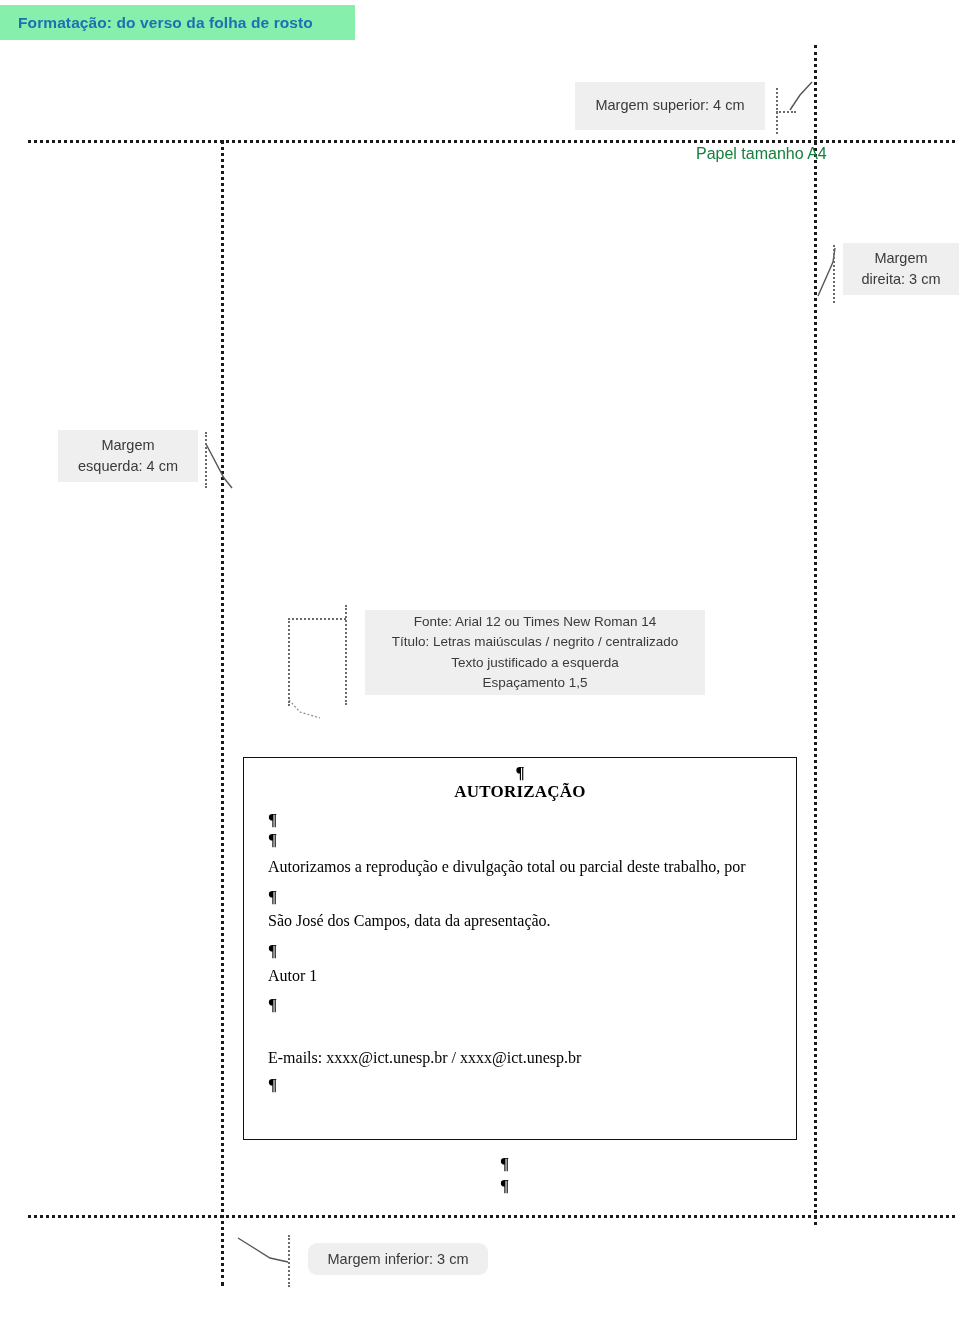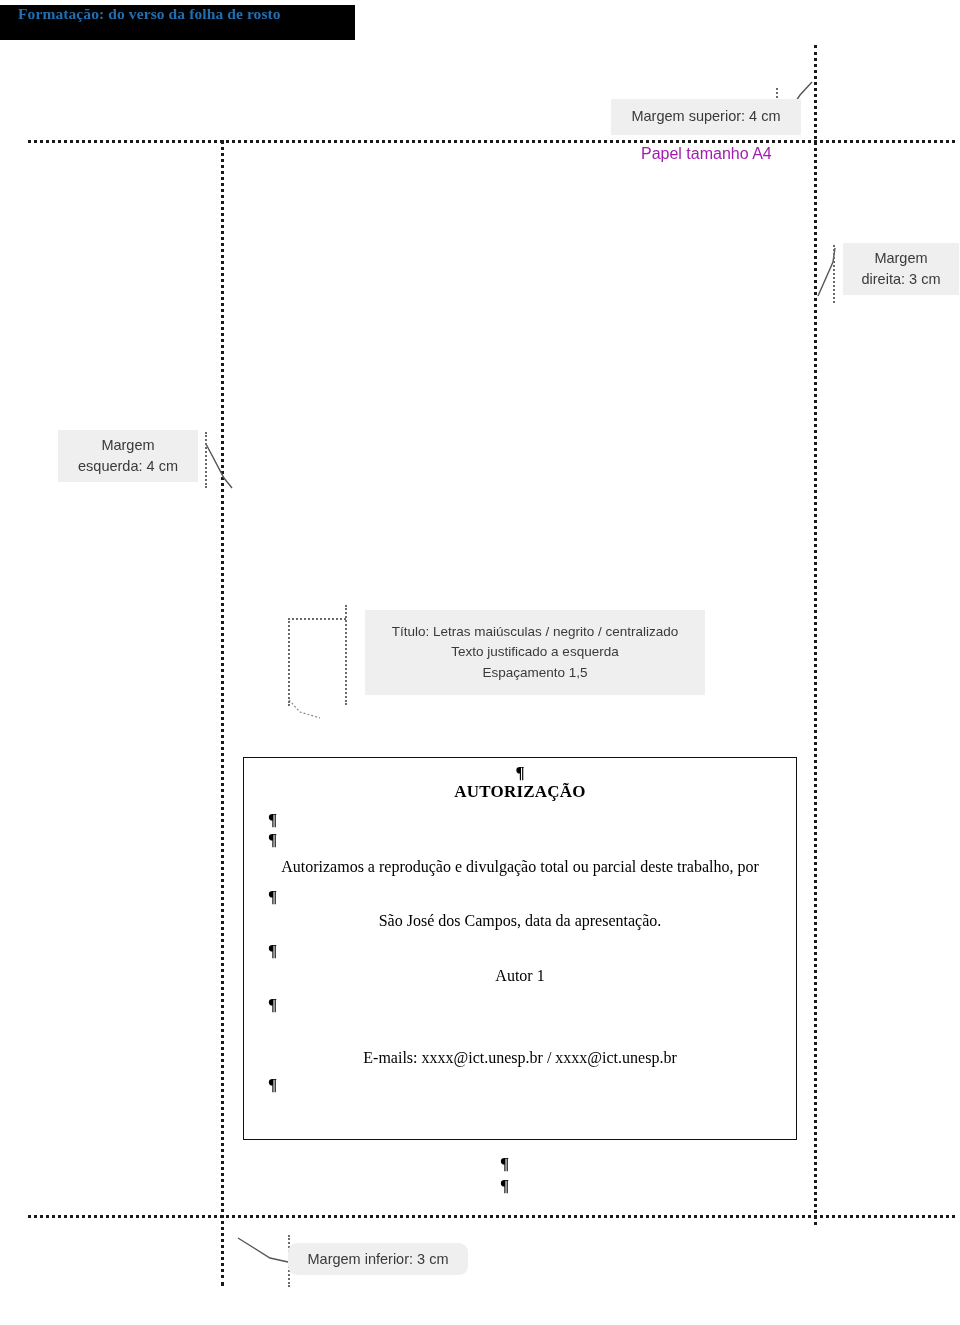--- a/index.html
+++ b/index.html
@@ -16,23 +16,23 @@
     overflow: hidden;
   }
 
   
   #header-banner {
     position: absolute;
     left: 0;
     top: 5px;
     width: 355px;
     height: 35px;
-    background: #000000;
+    background: #86efac;
     display: flex;
-    font-family: Liberation Serif, serif;
+    align-items: center;
   }
   #header-banner .title {
     padding-left: 18px;
     color: #1f6fb2;
     font-size: 15.5px;
     font-weight: bold;
     letter-spacing: 0.1px;
     white-space: nowrap;
   }
 
@@ -61,32 +61,32 @@
     font-size: 14.5px;
     line-height: 1.45;
     text-align: center;
     display: flex;
     align-items: center;
     justify-content: center;
     box-sizing: border-box;
     padding: 6px 10px;
   }
 
-  #callout-top    { left: 575px; top: 99px;  width: 190px; height: 36px; margin-left: 36px; }
+  #callout-top    { left: 575px; top: 82px;  width: 190px; height: 48px; }
   #callout-right  { left: 843px; top: 243px; width: 116px; height: 52px; }
   #callout-left   { left: 58px;  top: 430px; width: 140px; height: 52px; }
-  #callout-bottom { left: 288px; top: 1243px; width: 180px; height: 32px; border-radius: 9px; }
+  #callout-bottom { left: 308px; top: 1243px; width: 180px; height: 32px; border-radius: 9px; }
 
   
   #paper-label {
     position: absolute;
-    left: 641px;
+    left: 696px;
     top: 145px;
     font-size: 16px;
-    color: #a21caf;
+    color: #15803d;
     white-space: nowrap;
   }
 
   
   #font-spec-box {
     position: absolute;
     left: 365px;
     top: 610px;
     width: 340px;
     height: 85px;
@@ -179,21 +179,21 @@
     margin-top: 0px;
   }
   #doc-title-pilcrow {
     text-align: center;
     height: 18px;
     line-height: 18px;
   }
   .body-text {
     font-size: 16px;
     line-height: 34px;
-    text-align: center;
+    text-align: left;
   }
   .spacer-pilcrow {
     height: 26px;
     line-height: 26px;
   }
 
   
   #trailing-pilcrows {
     position: absolute;
     left: 500px;
@@ -258,20 +258,21 @@
   </span>
 </div>
 
 <div id="callout-bottom" class="callout">
   <span>Margem inferior: 3 cm</span>
 </div>
 
 <div id="paper-label">Papel tamanho A4</div>
 
 <div id="font-spec-box">
+  <div>Fonte: Arial 12 ou Times New Roman 14</div>
   <div>Título: Letras maiúsculas / negrito / centralizado</div>
   <div>Texto justificado a esquerda</div>
   <div>Espaçamento 1,5</div>
 </div>
 
 <div id="doc-box">
   <div class="inner">
 
     <div id="doc-title-pilcrow" class="pilcrow">¶</div>
     <div id="doc-title">AUTORIZAÇÃO</div>

